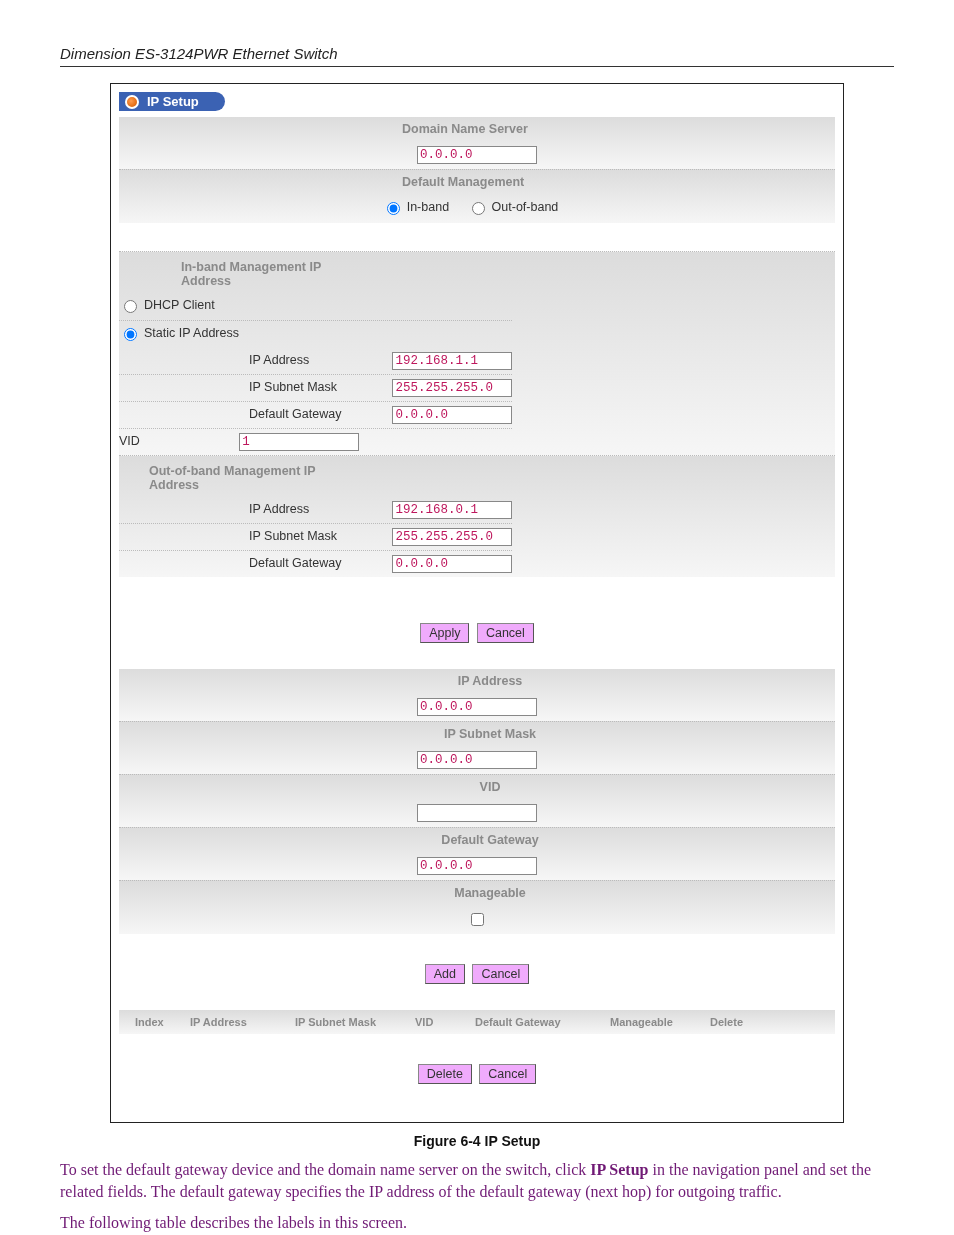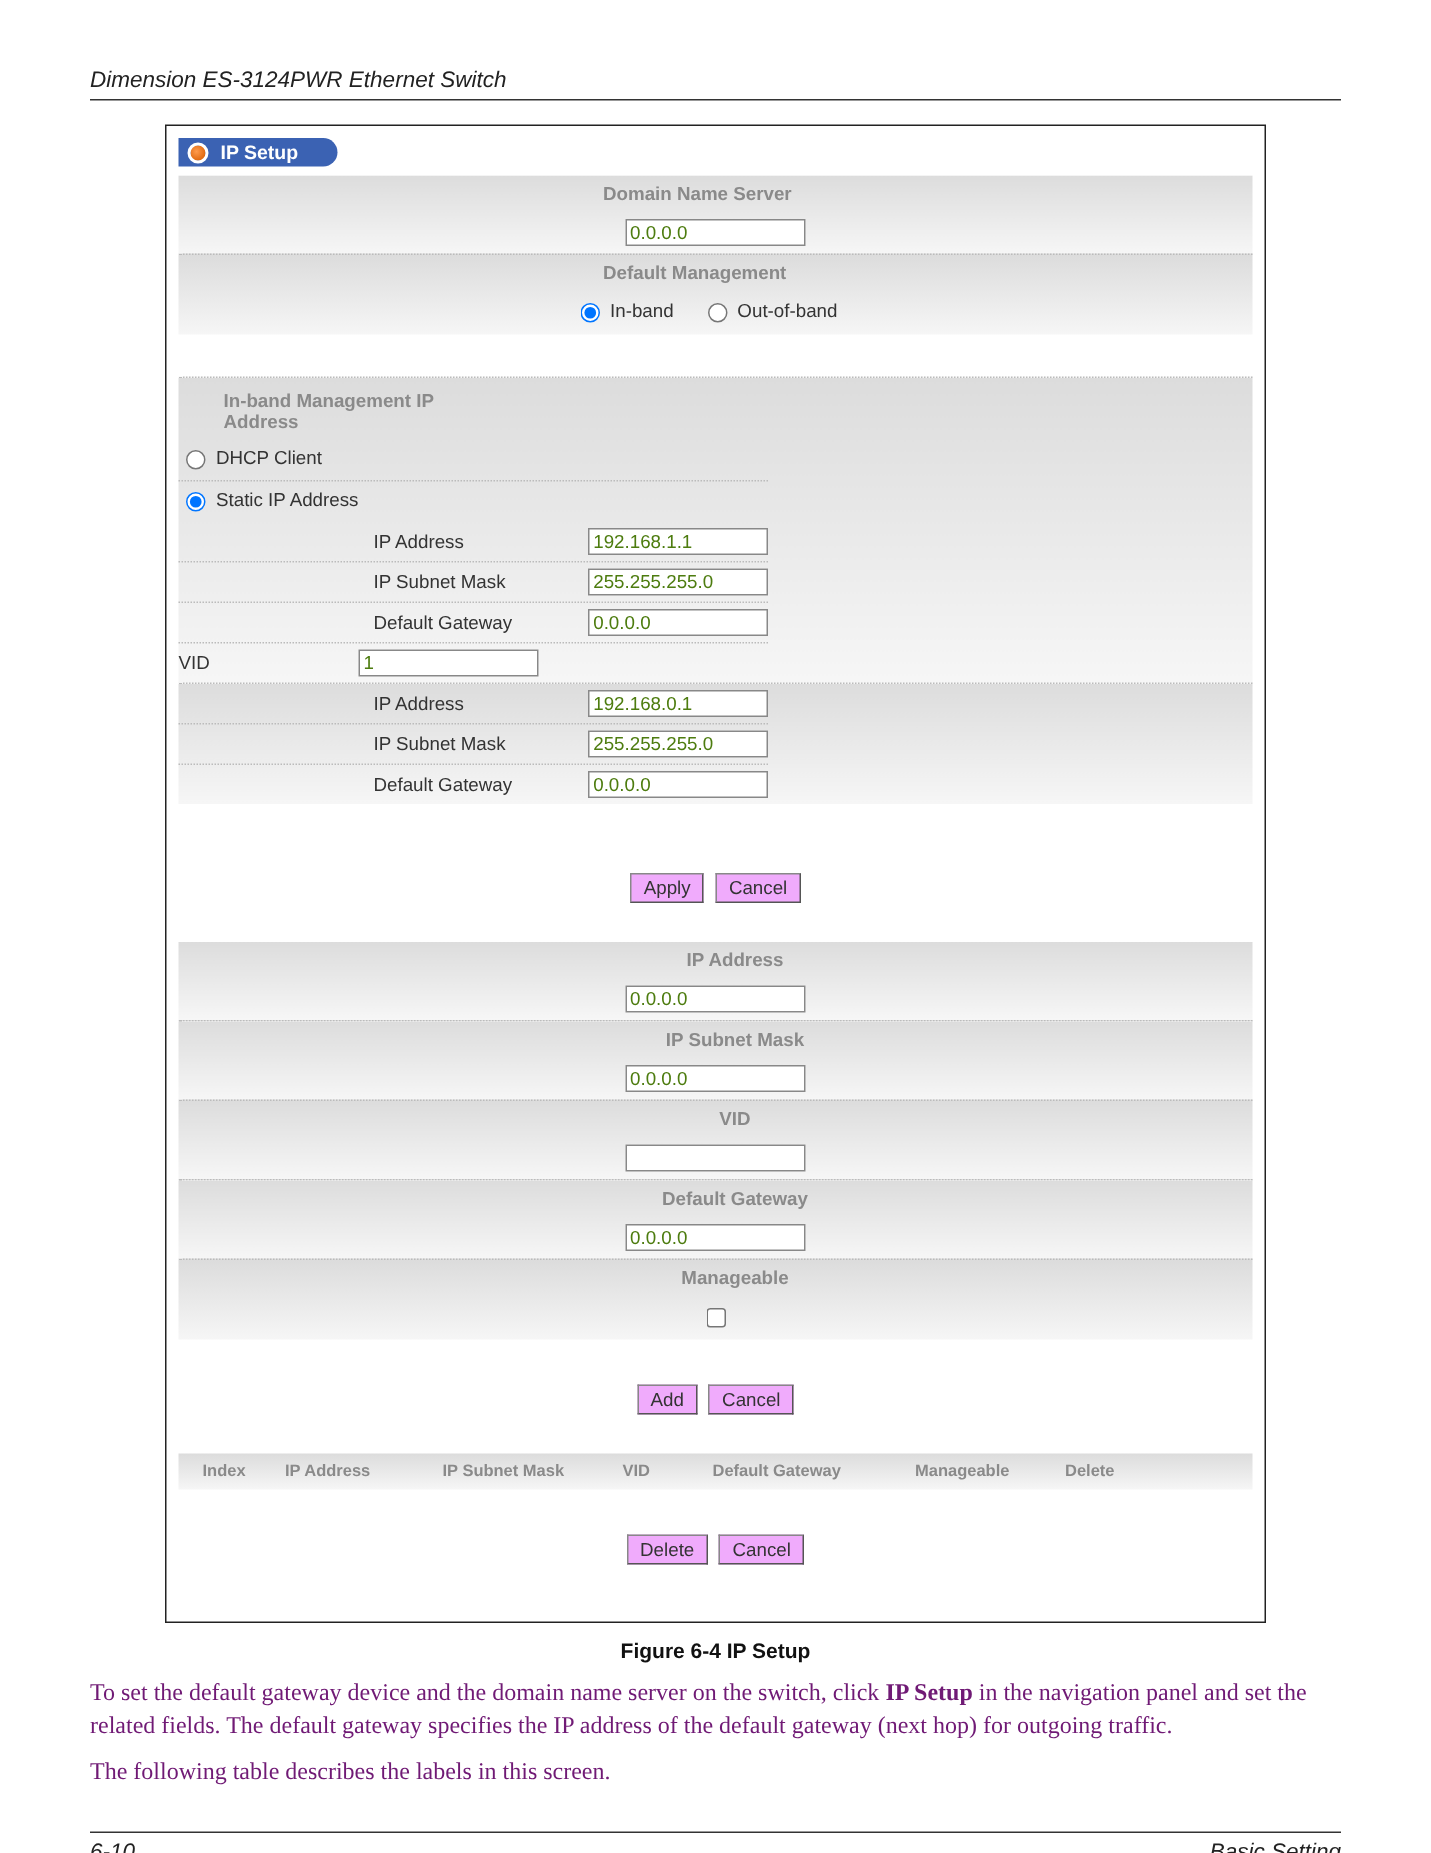--- a/index.html
+++ b/index.html
@@ -53,27 +53,27 @@
     padding: 5px 4px 5px 30px;
   }
   .ctlcol { flex: 1; padding: 5px 4px; }
   .shade {
     background: linear-gradient(180deg, #dcdcdc 0%, #f6f6f6 100%);
     flex-direction: column;
   }
   .dots { border-bottom: 1px dotted #bbb; }
   .dots-top { border-top: 1px dotted #bbb; }
   input[type="text"] {
-    font-family: Liberation Sans, sans-serif;
+    font-family: Liberation Mono, monospace;
     font-size: 12.5px;
     padding: 1px 2px;
     width: 120px;
     border: 1px solid #888;
     background: #fff;
-    color: #4d7c0f;
+    color: #be185d;
   }
   .btn {
     font-family: Arial, sans-serif;
     font-size: 12.5px;
     background: #f0abfc;
     border: 1px solid #888;
     border-right-color: #555;
     border-bottom-color: #555;
     padding: 2px 8px;
     color: #333;
@@ -157,21 +157,21 @@
         <input type="radio" name="defmgmt" style="">
         <span>Out-of-band</span>
       </span>
     </div>
   </div>
 
   <div style="height:28px"></div>
 
   
   <div class="row shade dots-top" style="align-items:flex-start;">
-    <div class="label" style="padding-top:8px;">In-band Management IP Address</div>
+    <div class="label" style="padding-top:8px;margin-left:32px;">In-band Management IP Address</div>
     <div class="ctlcol" style="padding:0;">
       <div class="optrow">
         <span class="inline-radio">
           <input type="radio" name="ibmode" style="">
           <span class="ib-radio">DHCP Client</span>
         </span>
       </div>
       <div class="optrow" style="border-bottom:none;">
         <span class="inline-radio">
           <input type="radio" name="ibmode" checked="" style="">
@@ -192,20 +192,21 @@
       </div>
       <div class="optrow" style="border-bottom:none;">
         <span class="lbl-nest" style="width:auto; padding-right:96px;">VID</span>
         <input type="text" value="1" style="">
       </div>
     </div>
   </div>
 
   
   <div class="row shade dots-top" style="align-items:flex-start;">
+    <div class="label" style="padding-top:8px;">Out-of-band Management IP Address</div>
     <div class="ctlcol" style="padding:0;">
       <div class="optrow nested">
         <span class="lbl-nest">IP Address</span>
         <input type="text" value="192.168.0.1" style="">
       </div>
       <div class="optrow nested">
         <span class="lbl-nest">IP Subnet Mask</span>
         <input type="text" value="255.255.255.0" style="">
       </div>
       <div class="optrow nested" style="border-bottom:none;">

